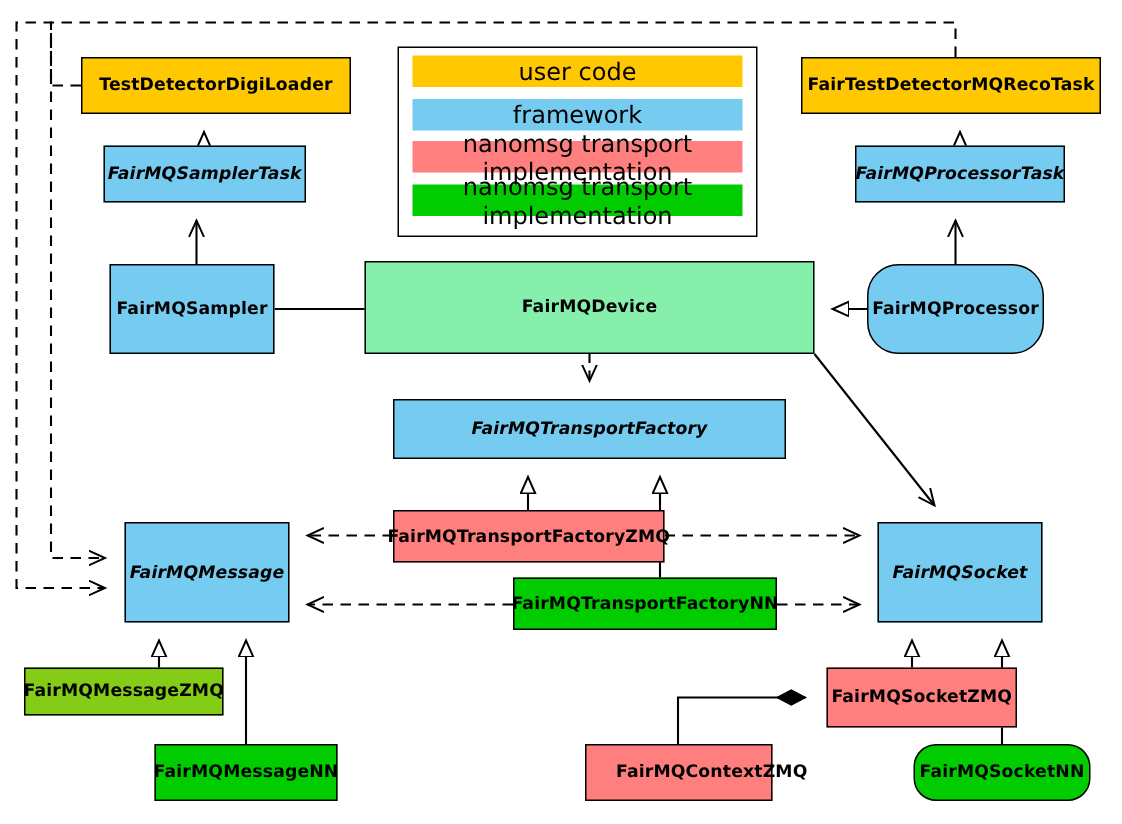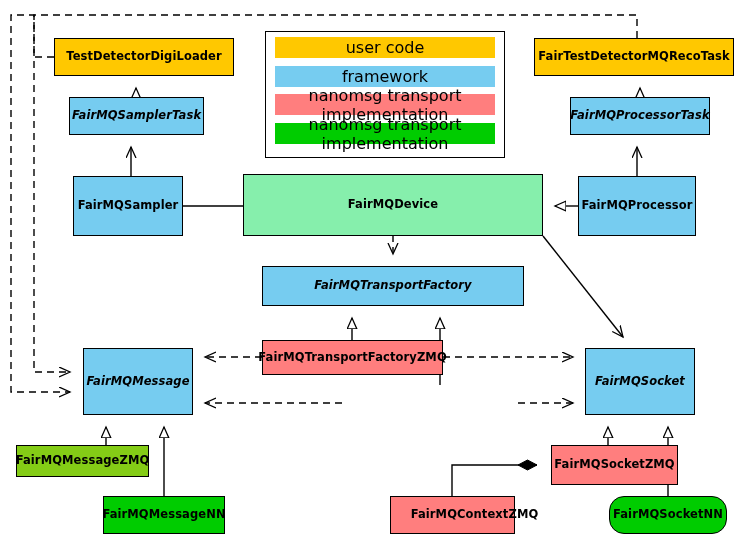--- a/index.html
+++ b/index.html
@@ -119,23 +119,24 @@
   <div class="legend-row" style="left:275px; top:66px; width:220px; height:21px; background:#76CCF0;">framework</div>
   <div class="legend-row" style="left:275px; top:94px; width:220px; height:21px; background:#FF7E7E;">nanomsg transport implementation</div>
   <div class="legend-row" style="left:275px; top:123px; width:220px; height:21px; background:#00CC00;">nanomsg transport implementation</div>
 
   <div class="node" style="left: 54px; top: 38px; width: 180px; height: 38px; background: rgb(255, 200, 0);">TestDetectorDigiLoader</div>
   <div class="node" style="left: 534px; top: 38px; width: 200px; height: 38px; background: rgb(255, 200, 0);">FairTestDetectorMQRecoTask</div>
   <div class="node abstract" style="left: 69px; top: 97px; width: 135px; height: 38px; background: rgb(118, 204, 240);">FairMQSamplerTask</div>
   <div class="node abstract" style="left: 570px; top: 97px; width: 140px; height: 38px; background: rgb(118, 204, 240);">FairMQProcessorTask</div>
   <div class="node" style="left: 73px; top: 176px; width: 110px; height: 60px; background: rgb(118, 204, 240);">FairMQSampler</div>
   <div class="node" style="left: 243px; top: 174px; width: 300px; height: 62px; background: #86efac;">FairMQDevice</div>
-  <div class="node" style="left: 578px; top: 176px; width: 118px; height: 60px; background: rgb(118, 204, 240);">FairMQProcessor</div>
+  <div class="node" style="left: 578px; top: 176px; width: 118px; height: 60px; background: rgb(118, 204, 240); border-radius: 21px;">FairMQProcessor</div>
   <div class="node abstract" style="left: 262px; top: 266px; width: 262px; height: 40px; background: rgb(118, 204, 240);">FairMQTransportFactory</div>
   <div class="node" style="left: 262px; top: 340px; width: 181px; height: 35px; background: rgb(255, 126, 126);">FairMQTransportFactoryZMQ</div>
+  <div class="node" style="left: 342px; top: 385px; width: 176px; height: 35px; background: rgb(0, 204, 0);">FairMQTransportFactoryNN</div>
   <div class="node abstract" style="left: 83px; top: 348px; width: 110px; height: 67px; background: rgb(118, 204, 240);">FairMQMessage</div>
   <div class="node abstract" style="left: 585px; top: 348px; width: 110px; height: 67px; background: rgb(118, 204, 240);">FairMQSocket</div>
   <div class="node" style="left: 16px; top: 445px; width: 133px; height: 32px; background: #84cc16;">FairMQMessageZMQ</div>
   <div class="node" style="left: 103px; top: 496px; width: 122px; height: 38px; background: rgb(0, 204, 0);">FairMQMessageNN</div>
   <div class="node" style="left: 551px; top: 445px; width: 127px; height: 40px; background: rgb(255, 126, 126);">FairMQSocketZMQ</div>
   <div class="node" style="left: 609px; top: 496px; width: 118px; height: 38px; background: rgb(0, 204, 0); border-radius: 15px;">FairMQSocketNN</div>
   <div class="node" style="left: 390px; top: 496px; width: 125px; height: 38px; background: rgb(255, 126, 126); padding-left: 48px;">FairMQContextZMQ</div>
 
 </div>
 

